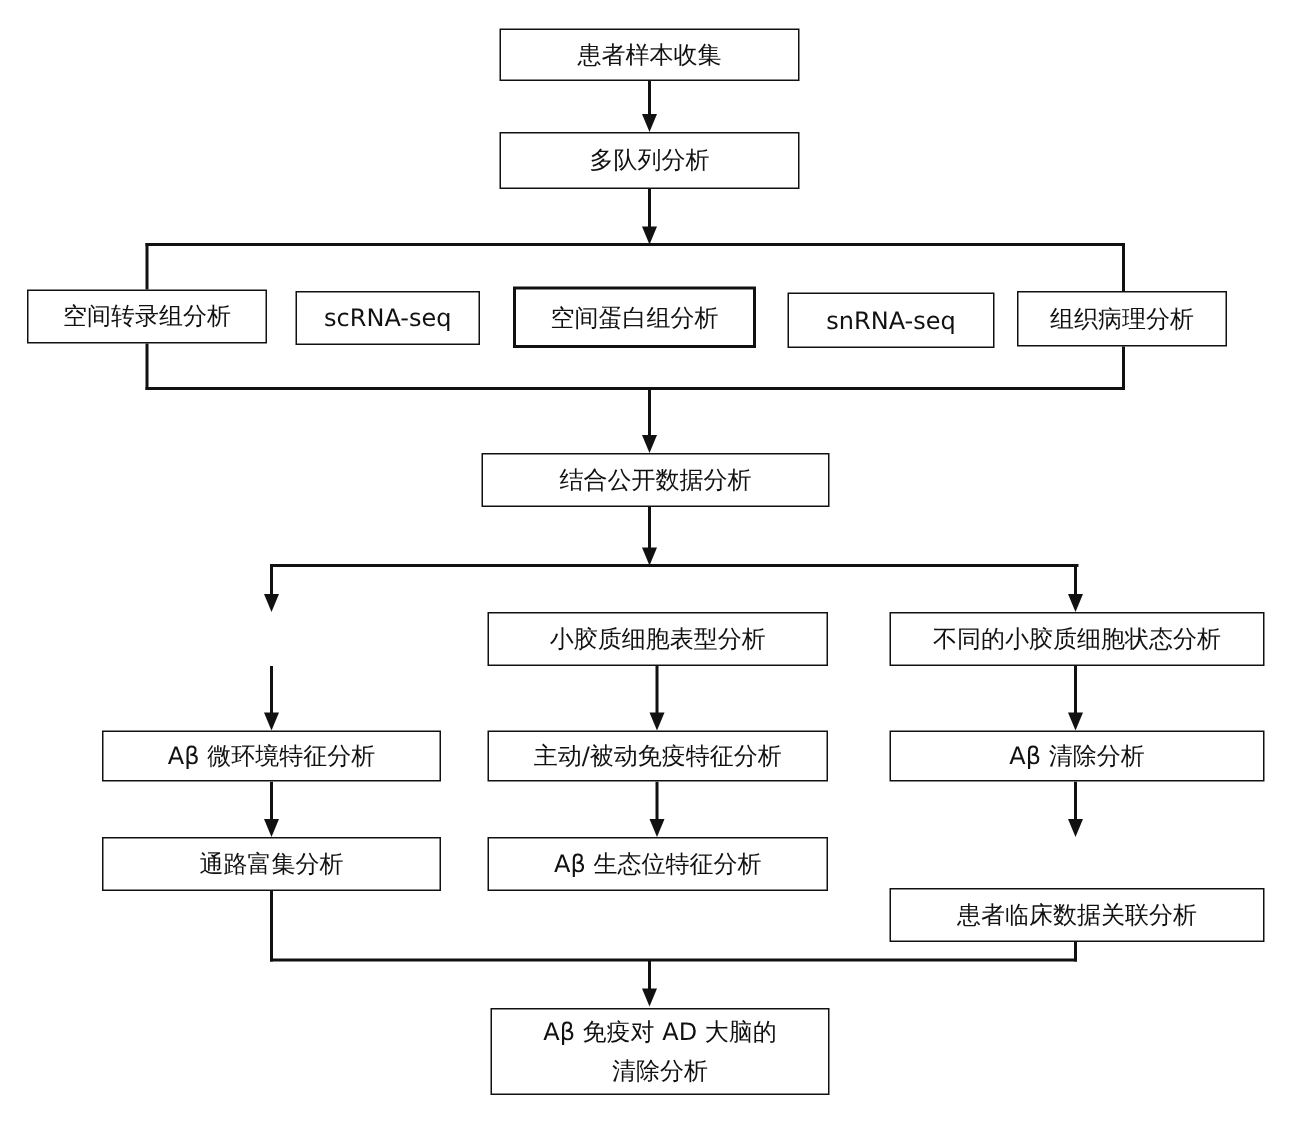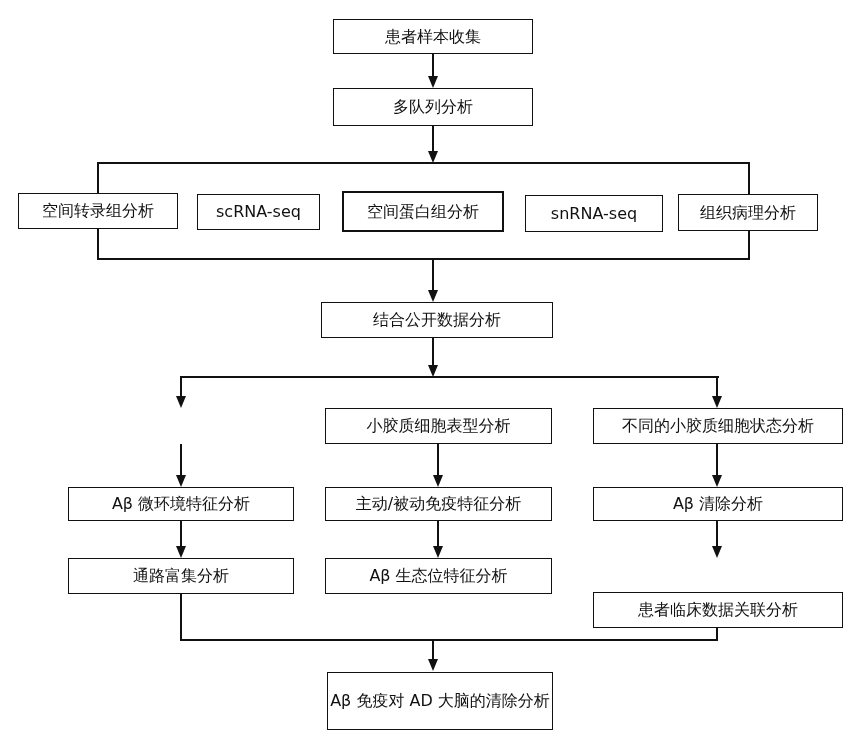--- a/index.html
+++ b/index.html
@@ -19,21 +19,21 @@
     display: flex;
     align-items: center;
     justify-content: center;
     text-align: center;
     font-size: 16px;
     line-height: 1.2;
     z-index: 2;
     white-space: nowrap;
   }
   .node.bold-border { border-width: 2.5px; }
-  .node.two-line { flex-direction: row; line-height: 26px; }
+  .node.two-line { flex-direction: column; line-height: 26px; }
   .vline, .hline {
     position: absolute;
     background: #111111;
     z-index: 1;
   }
   .vline { width: 2px; }
   .hline { height: 2px; }
   .arrowhead {
     position: absolute;
     width: 0;

